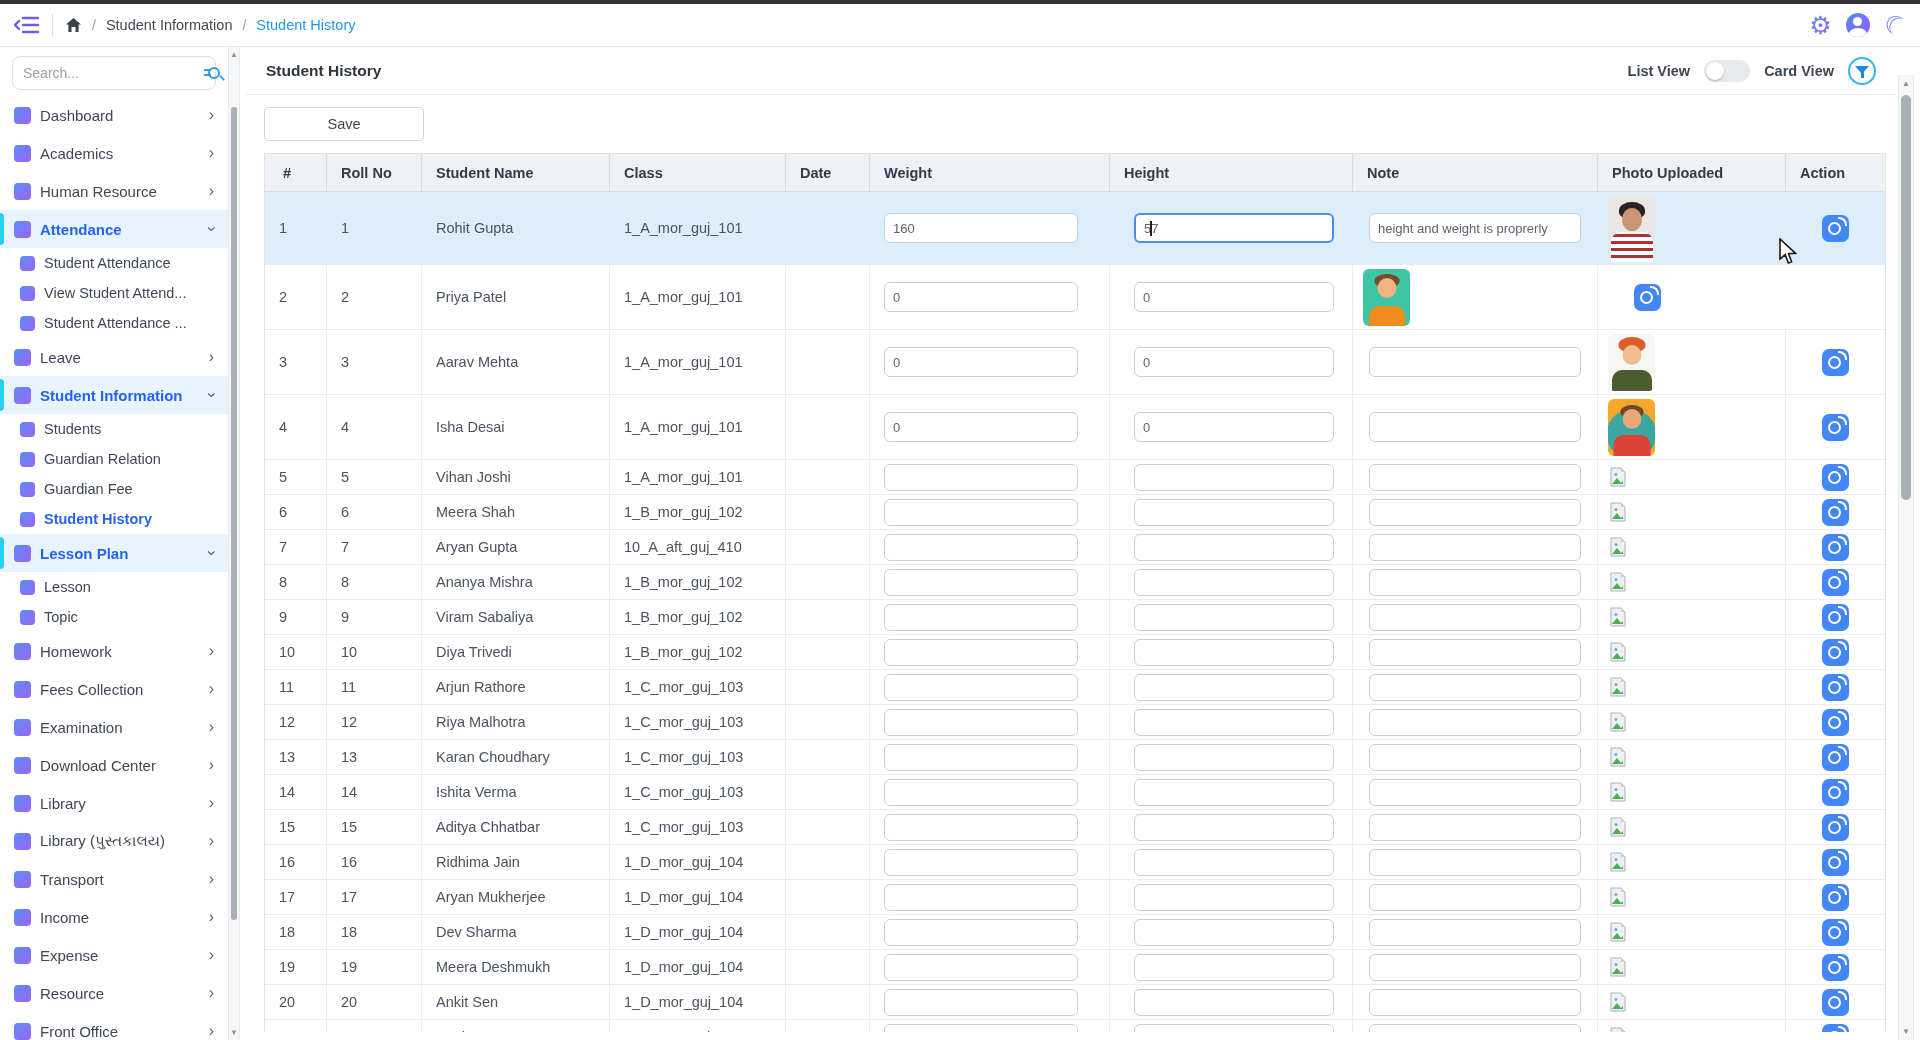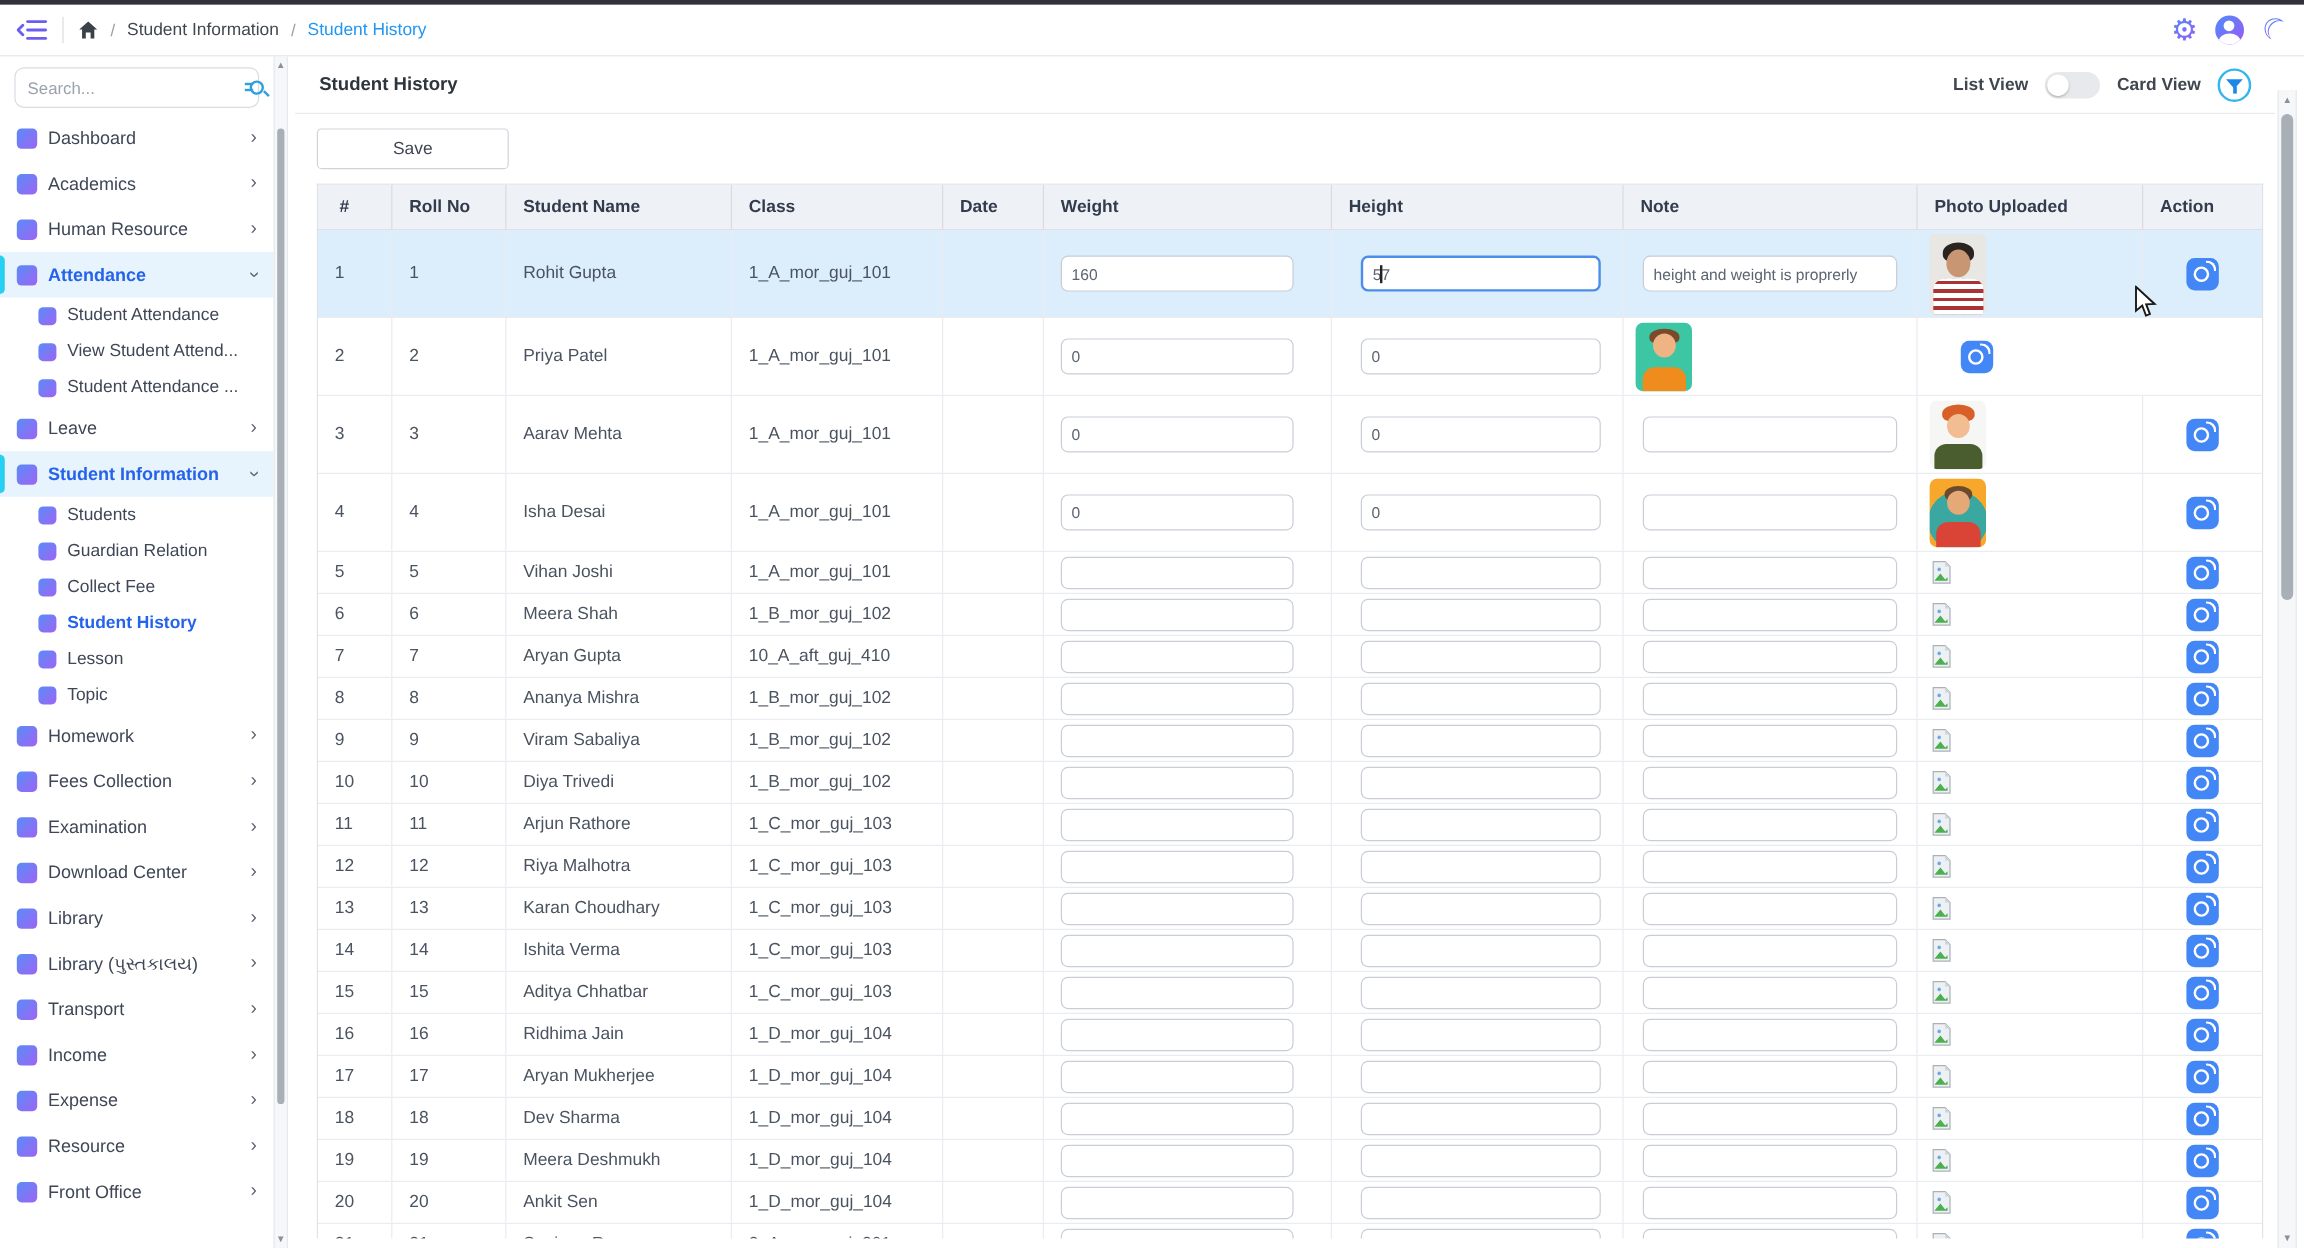--- a/index.html
+++ b/index.html
@@ -20,21 +20,21 @@
   
   .sidebar{position:absolute;left:0;top:47px;width:228px;height:993px;background:#fff;overflow:hidden}
   .searchbox{margin:9px 12px 6px 12px;height:34px;border:1px solid #d8dde3;border-radius:8px;display:flex;align-items:center;padding:0 10px;background:#fff}
   .searchbox input{border:none;outline:none;flex:1;font-size:14px;color:#5b6470;font-family:"Liberation Sans",sans-serif;background:transparent}
   .searchbox input::placeholder{color:#9aa2ad}
   .sico{position:relative;width:20px;height:18px;flex:none}
   .sico::before{content:"";position:absolute;right:4px;top:3px;width:8px;height:8px;border:2px solid #2f9fe0;border-radius:50%}
   .sico::after{content:"";position:absolute;right:1px;bottom:1px;width:2px;height:6px;background:#2f9fe0;transform:rotate(-45deg)}
   .sbars{position:absolute;left:0;top:5px;width:7px;height:2px;background:#2f9fe0;box-shadow:0 5px 0 #2f9fe0}
   .side-item{display:flex;align-items:center;height:38px;padding-left:14px;font-size:15px;color:#3f4756;cursor:pointer;position:relative}
-  .side-item.sub{height:30px;padding-left:32px;font-size:14.5px}
+  .side-item.sub{height:30px;padding-left:20px;font-size:14.5px}
   .side-item.active{background:#e8f4fd;color:#2563eb;font-weight:700}
   .side-item.active::before{content:"";position:absolute;left:0;top:3px;bottom:3px;width:4px;background:#27d0f0;border-radius:0 4px 4px 0}
   .side-item.textactive{color:#2563eb;font-weight:700}
   .chip{width:17px;height:17px;border-radius:4px;background:linear-gradient(135deg,#5a8cf8,#9d64f3);flex:none;margin-right:9px}
   .sub .chip{width:15px;height:15px;border-radius:4px}
   .chev{margin-left:auto;margin-right:14px;color:#5b6470;font-size:16px;font-weight:400;line-height:1}
   .chev.down{transform:rotate(90deg)}
   
   .vbar{position:absolute;background:#f6f7f8;border-left:1px solid #e6e8eb;border-right:1px solid #e6e8eb}
   .vbar .arr{position:absolute;left:0;width:100%;text-align:center;font-size:8px;color:#8b9097}
@@ -189,25 +189,30 @@
         <div class="side-item sub">
           <span class="chip"></span>
           <span>Students</span>
         </div>
         <div class="side-item sub">
           <span class="chip"></span>
           <span>Guardian Relation</span>
         </div>
         <div class="side-item sub">
           <span class="chip"></span>
-          <span>Collect Fee</span>
+          <span>Guardian Fee</span>
         </div>
         <div class="side-item sub textactive">
           <span class="chip"></span>
           <span>Student History</span>
+        </div>
+        <div class="side-item active">
+          <span class="chip"></span>
+          <span>Lesson Plan</span>
+          <span class="chev down">›</span>
         </div>
         <div class="side-item sub">
           <span class="chip"></span>
           <span>Lesson</span>
         </div>
         <div class="side-item sub">
           <span class="chip"></span>
           <span>Topic</span>
         </div>
         <div class="side-item">

